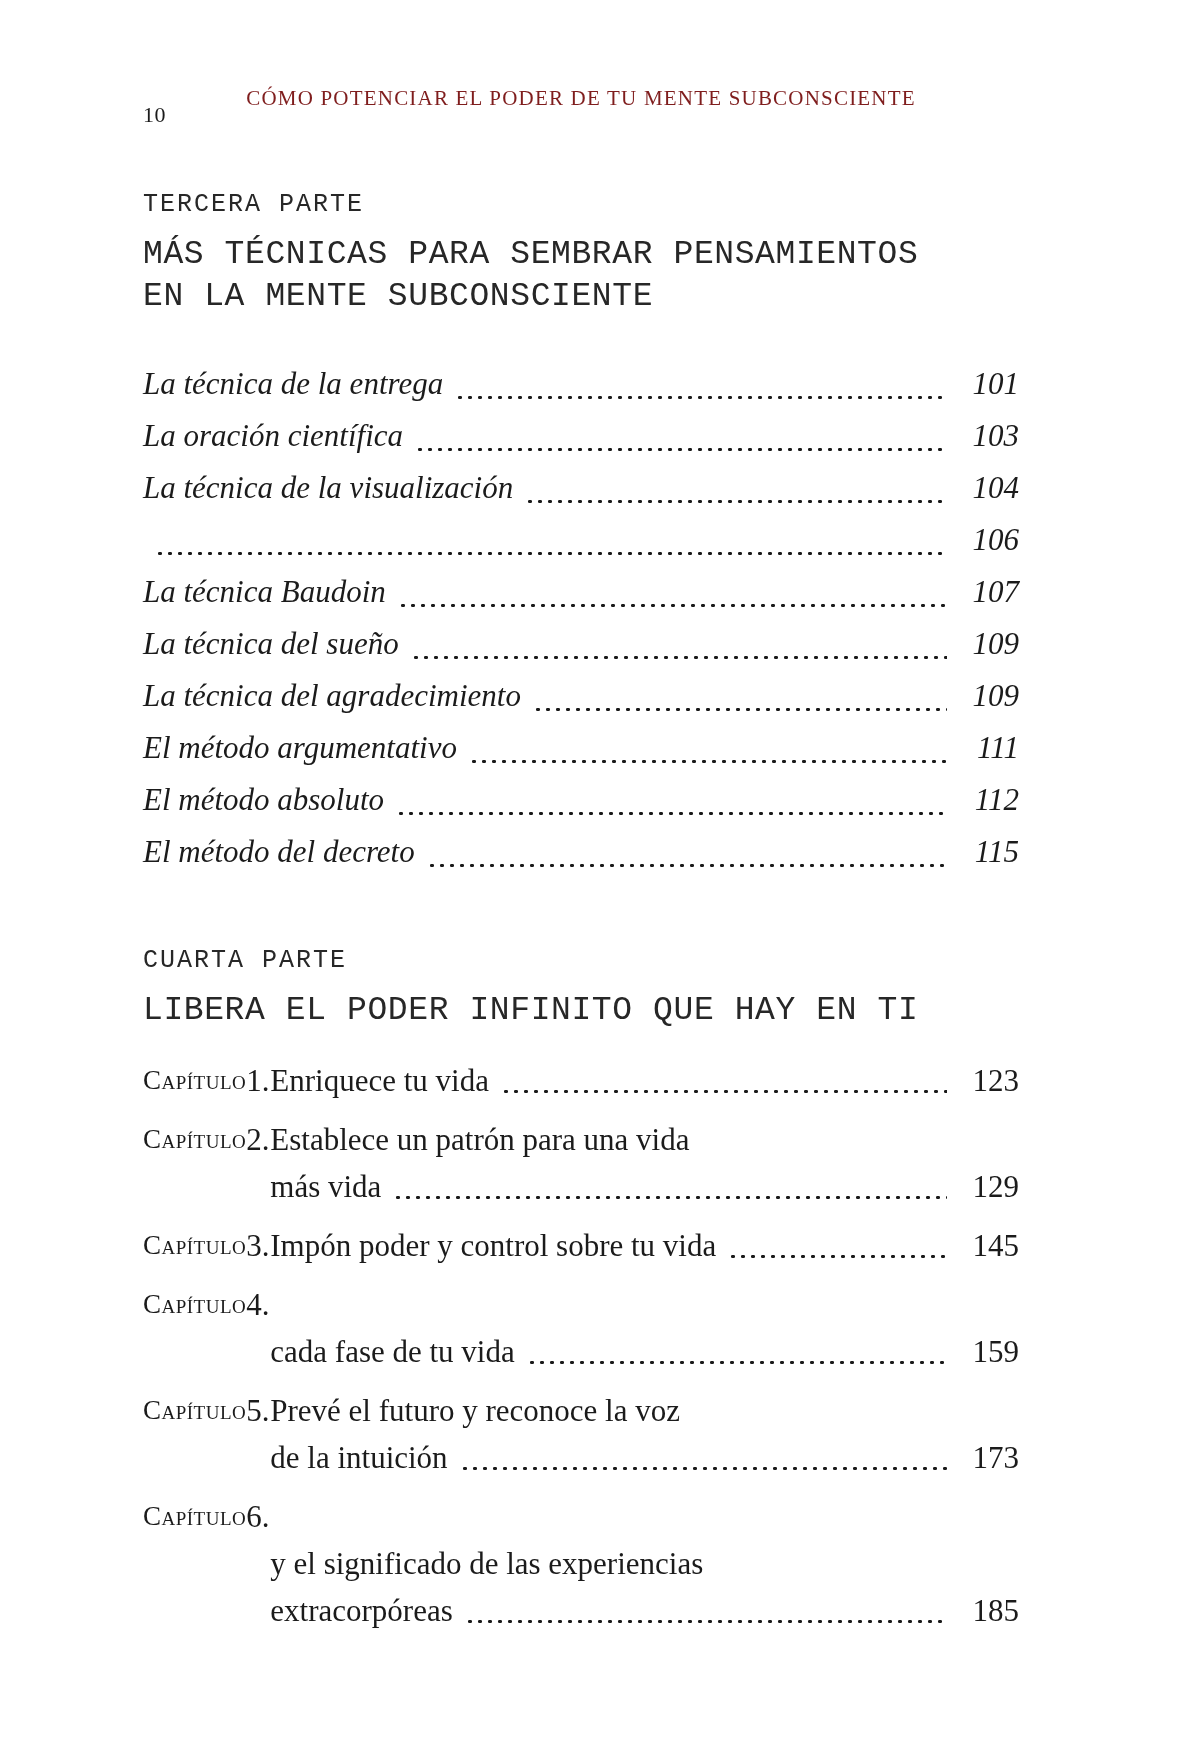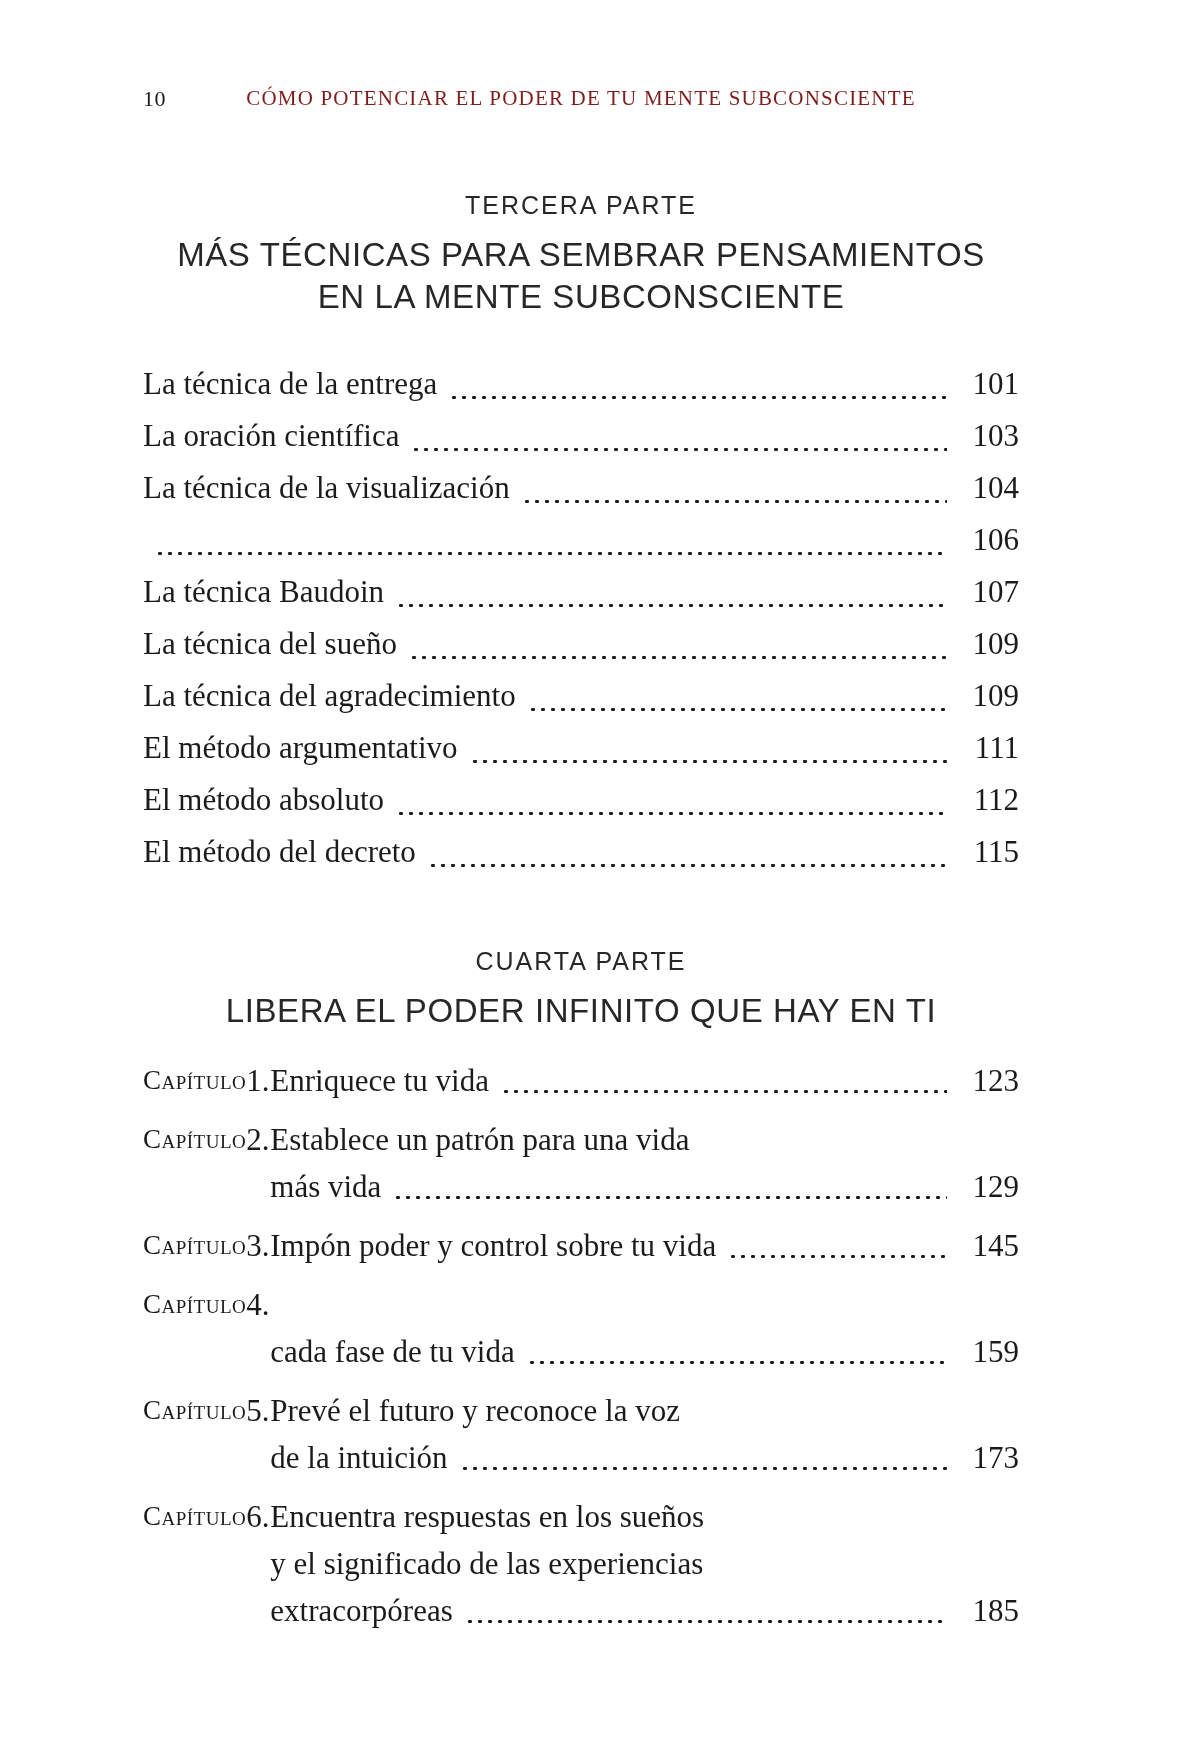--- a/index.html
+++ b/index.html
@@ -19,35 +19,34 @@
     position: relative;
   }
   
   .page-header {
     position: relative;
     height: 28px;
   }
   .folio {
     position: absolute;
     left: 0;
-    top: 0;
+    top: 16px;
     font-size: 22px;
     letter-spacing: 0.5px;
   }
   .running-title {
     text-align: center;
     font-size: 21px;
     letter-spacing: 1.2px;
     color: #7f1d1d;
     white-space: nowrap;
   }
   
   .part-heading {
-    text-align: center;
-    font-family: Liberation Sans, sans-serif;
+    font-family: Liberation Mono, monospace;
     color: #272727;
   }
   .part3-heading { margin-top: 74px; }
   .part4-heading { margin-top: 66px; }
   .kicker {
     font-size: 25px;
     letter-spacing: 2px;
     line-height: 34px;
   }
   .part-title {
@@ -57,20 +56,21 @@
     line-height: 42px;
   }
   
   .toc-list { margin-top: 40px; }
   .toc-line {
     display: flex;
     align-items: baseline;
     font-size: 31px;
     line-height: 52px;
     white-space: nowrap;
+    font-style: italic;
   }
   .leader {
     flex: 1 1 auto;
     align-self: flex-end;
     height: 5px;
     margin: 0 14px 10px 12px;
     background-image: radial-gradient(circle, #1a1a1a 1.7px, rgba(0,0,0,0) 2px);
     background-size: 10px 5px;
     background-repeat: repeat-x;
     background-position: left bottom;
@@ -250,21 +250,20 @@
           <span class="pg">173</span>
         </div>
       </div>
     </div>
 
     <div class="chapter">
       <div class="ch-label">Capítulo</div>
       <div class="ch-body">
         <div class="ch-line">
           <span class="num">6.</span>
-          <span>Encuentra respuestas en los sueños</span>
         </div>
         <div class="ch-line cont">
           <span>y el significado de las experiencias</span>
         </div>
         <div class="ch-line cont">
           <span>extracorpóreas</span>
           <span class="leader"></span>
           <span class="pg">185</span>
         </div>
       </div>

